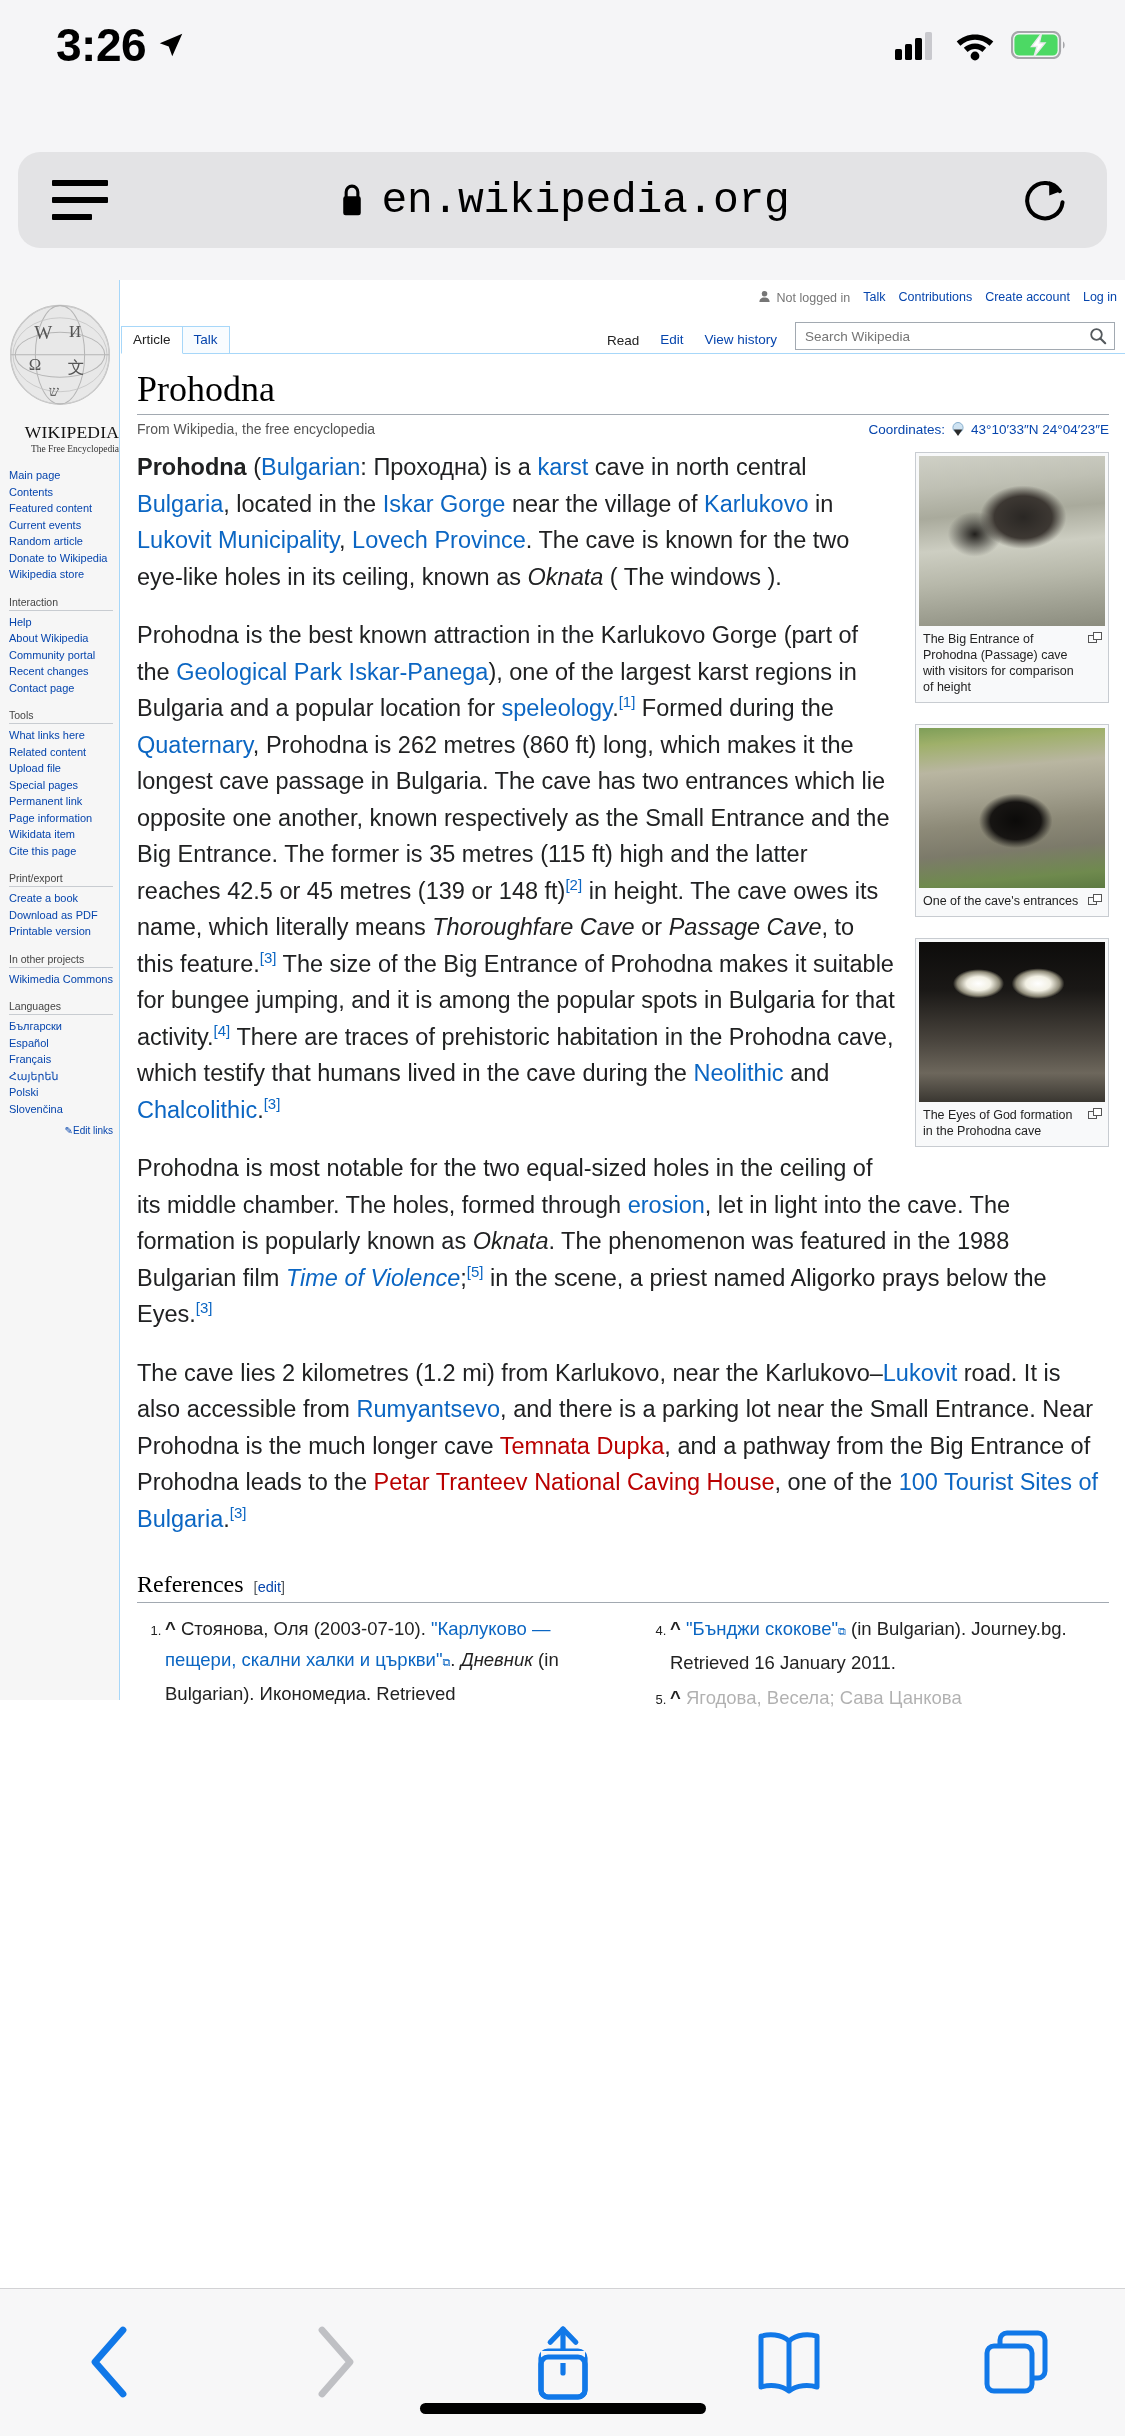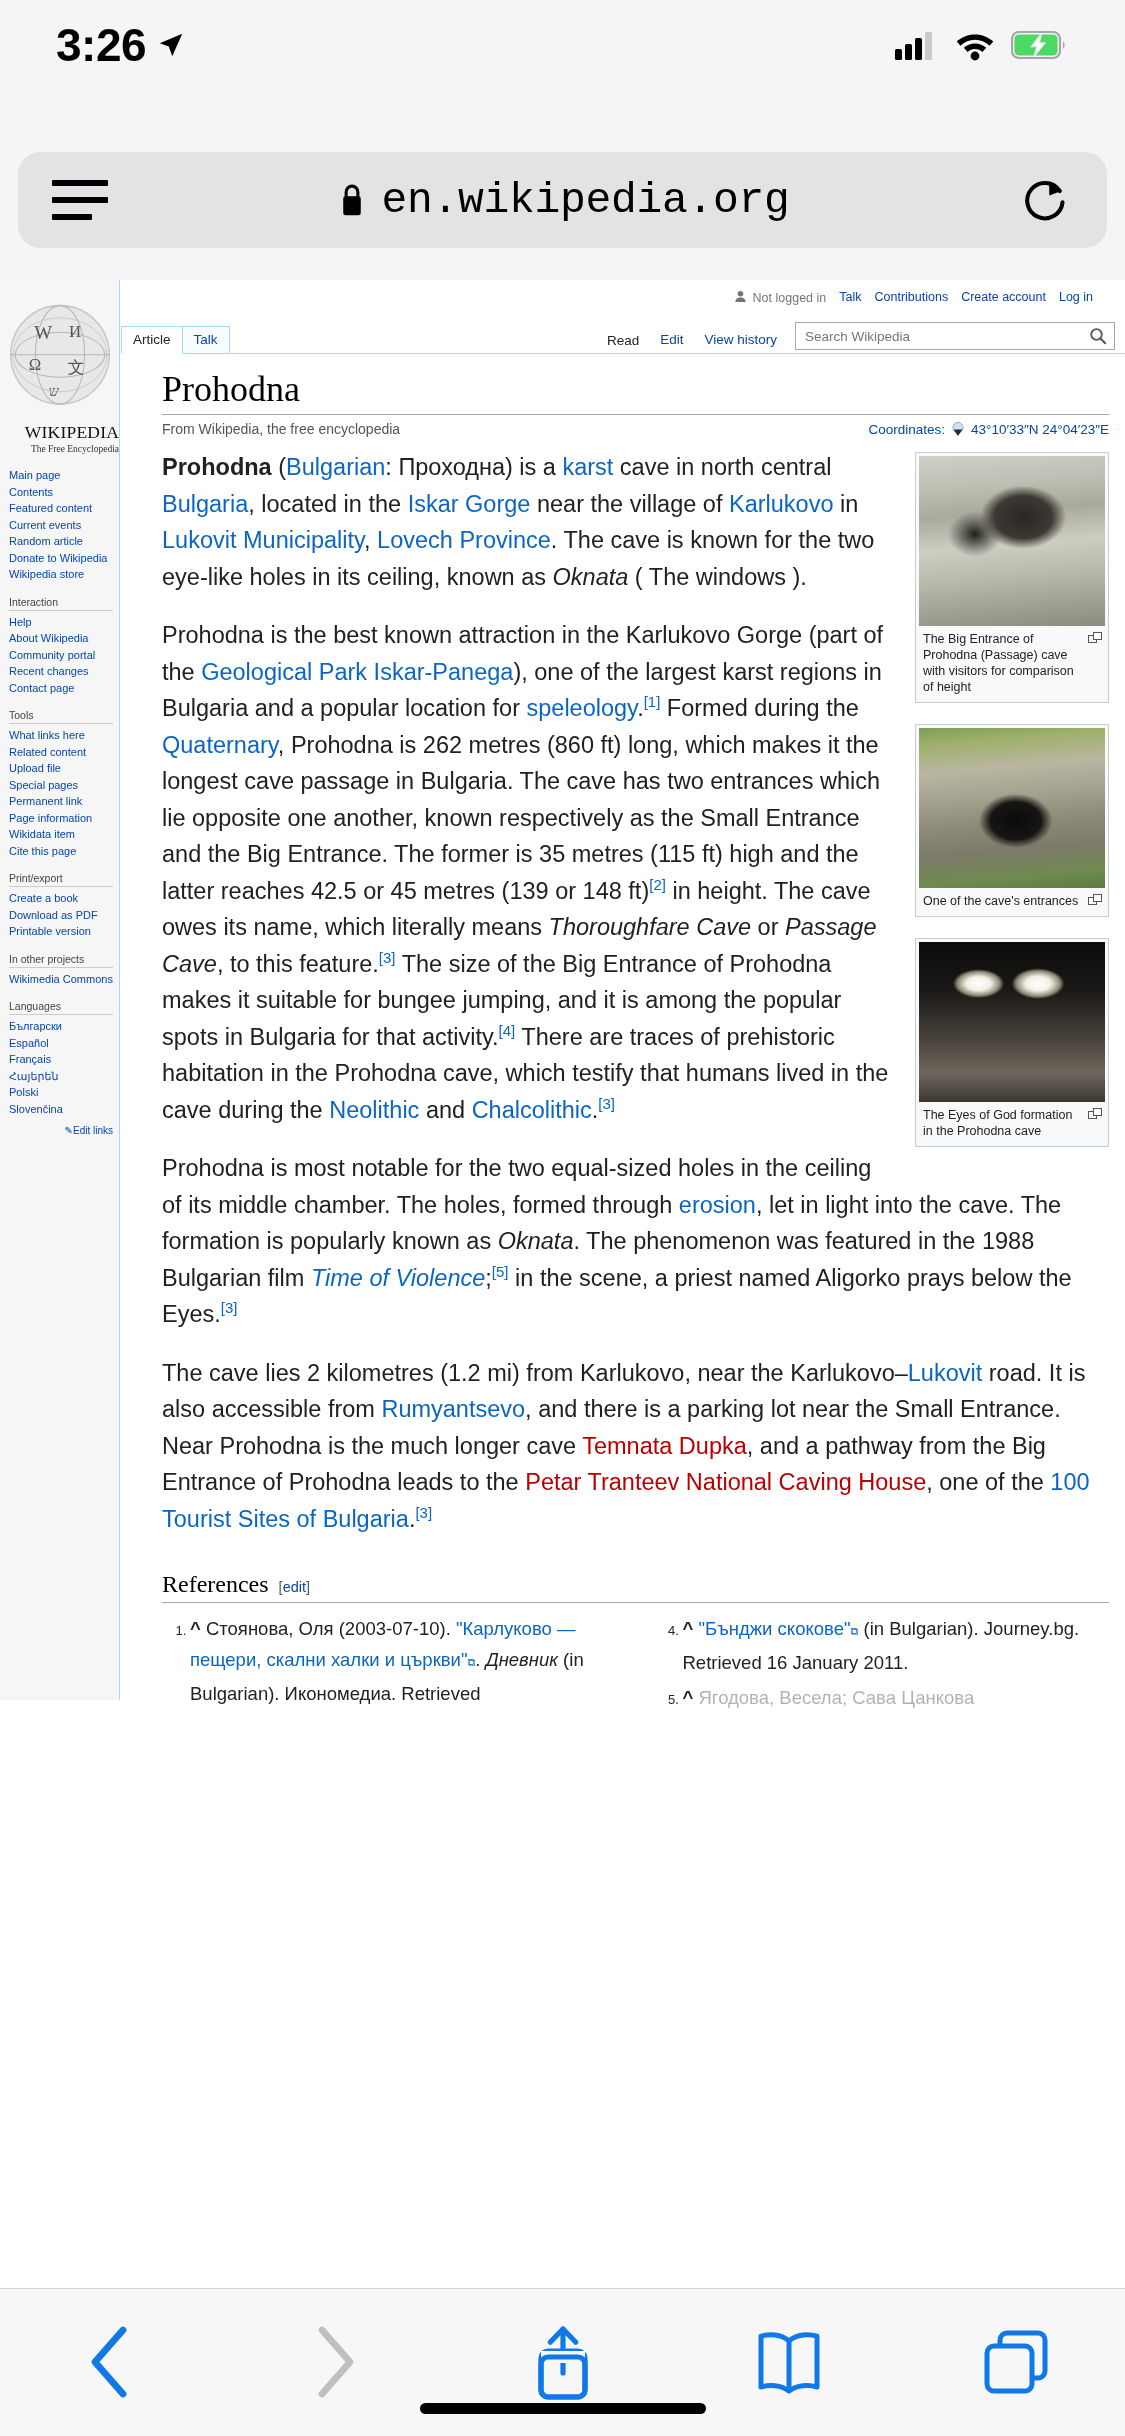--- a/index.html
+++ b/index.html
@@ -62,21 +62,21 @@
   .nav-heading{ font-size:10.5px; color:#444; padding-bottom:2px; border-bottom:1px solid #c8ccd1; margin-right:6px; margin-bottom:3px; }
   .nav-link{ display:block; font-size:11px; line-height:16.5px; color:#0645ad; text-decoration:none; white-space:nowrap; }
   #edit-links{ text-align:right; padding-right:6px; margin-top:8px; font-size:10px; color:#0645ad; }
   #edit-links .pencil{ font-size:10px; }
 
   
   #wiki-content{ position:absolute; left:121px; top:0; width:1004px; padding:0 0 0 0; }
 
   #personal-bar{
     height:34px; display:flex; align-items:center; justify-content:flex-end;
-    gap:13px; padding-right:32px; font-size:12.5px;
+    gap:13px; padding-right:8px; font-size:12.5px;
   }
   #personal-bar .pb-static{ color:#767676; }
   #personal-bar a{ color:#0645ad; text-decoration:none; }
   #person-icon{ margin-right:2px; }
 
   #tabs-bar{
     height:40px; display:flex; align-items:flex-end; justify-content:space-between;
     border-bottom:1px solid #a7d7f9; padding-right:10px;
   }
   #tabs-left, #tabs-right{ display:flex; align-items:flex-end; }
@@ -90,21 +90,21 @@
   #search-box{
     display:flex; align-items:center; width:320px; height:28px; margin-left:8px; margin-bottom:3px;
     border:1px solid #a2a9b1; background:#fff; padding:0 7px;
   }
   #search-input{
     flex:1; border:none; outline:none; font-size:13.5px; color:#54595d;
     font-family:"Liberation Sans", sans-serif; background:transparent;
   }
   #search-icon{ width:18px; height:18px; }
 
-  #content-body{ padding:14px 16px 0 16px; position:relative;margin-left:25px; }
+  #content-body{ padding:14px 16px 0 16px; position:relative; }
   #article-title{
     font-family:"Liberation Serif", serif; font-size:36px; font-weight:400; color:#000;
     line-height:42px; margin:0 0 3px 0; padding-bottom:4px; border-bottom:1px solid #a2a9b1;
   }
   #subtitle-row{ display:flex; align-items:flex-start; justify-content:space-between; margin-top:6px; }
   #site-sub{ font-size:14px; color:#555; }
   #coordinates{ font-size:13.5px; color:#0645ad; display:flex; align-items:center; gap:5px; white-space:nowrap; }
   #coordinates .coord-label{ color:#0645ad; }
   #coordinates .coord-val{ color:#0645ad; }
 

